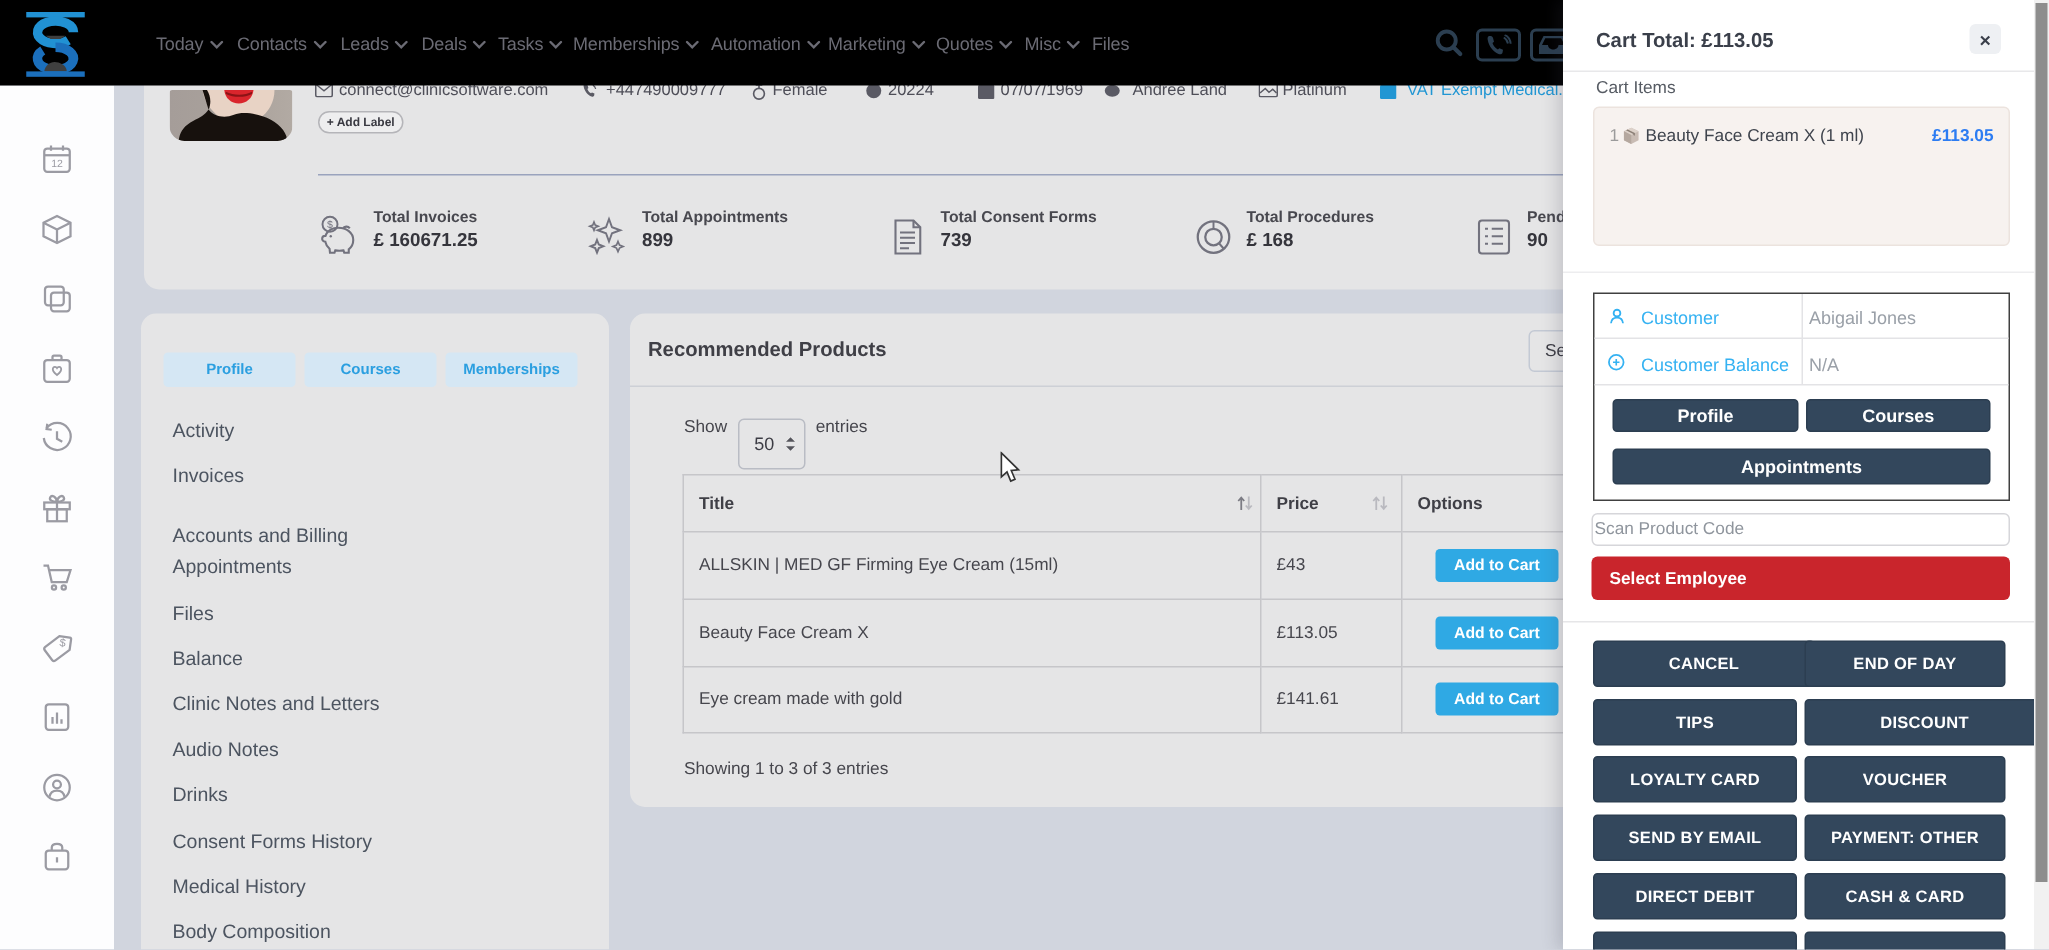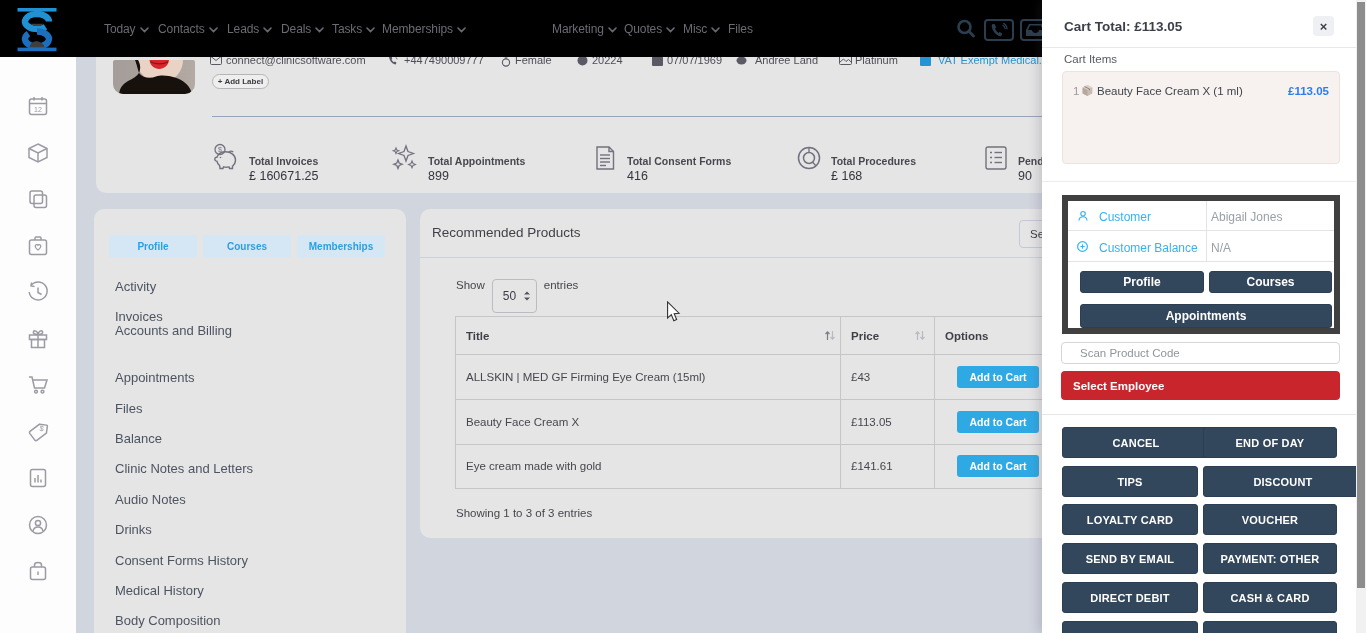--- a/index.html
+++ b/index.html
@@ -21,33 +21,33 @@
   
   #profilecard { left:96px; top:45px; width:1254px; height:148px; }
   #photo { position:absolute; left:17px; top:15px; width:82px; height:34px; border-radius:2px 2px 10px 10px; overflow:hidden; }
   .cinfo { position:absolute; top:8px; height:14px; display:flex; align-items:center; gap:4px;
            font-size:11px; color:#4e4e58; }
   .addlabel { position:absolute; left:116px; top:29px; width:57px; height:15px; border:1px solid #b5b5b9;
               border-radius:8px; background:#eeeeef; font-size:8px; font-weight:bold; color:#3a3a42;
               display:flex; align-items:center; justify-content:center; }
   #pdivider { position:absolute; left:116px; top:71px; right:10px; height:1px; background:#9aa3bd; }
   .stat { position:absolute; top:92px; }
-  .stat .lab { font-size:10.5px; font-weight:bold; color:#48484f; line-height:13px; margin-top:18px;}
-  .stat .val { font-size:12.5px; font-weight:normal; color:#35353c; line-height:16px; }
+  .stat .lab { font-size:10.5px; font-weight:bold; color:#48484f; line-height:13px; margin-top:2px;}
+  .stat .val { font-size:12.5px; font-weight:bold; color:#35353c; line-height:16px; }
 
   
   #leftcard { left:94px; top:209px; width:312px; height:424px; border-radius:10px 10px 0 0; }
   .tab { position:absolute; top:26px; width:88px; height:23px; background:#d5e7f4; border-radius:3px;
          color:#2b9fe0; font-size:10px; font-weight:bold; display:flex; align-items:center; justify-content:center; }
   .litem { position:absolute; left:21px; font-size:13px; color:#4c5460; height:30.4px; display:flex; align-items:center; }
 
   
   #rpcard { left:420px; top:209px; width:930px; height:329px; }
   #rphead { position:absolute; left:0; top:0; width:100%; height:49px; border-bottom:1px solid #cdd0d6; }
-  #rptitle { position:absolute; left:12px; top:16px; font-size:13.5px; font-weight:normal; color:#3f3f46; }
+  #rptitle { position:absolute; left:12px; top:16px; font-size:13.5px; font-weight:bold; color:#3f3f46; }
   #selbtn { position:absolute; left:599px; top:11px; width:110px; height:28px; border:1px solid #c3c9d4; border-radius:4px;
             font-size:11.5px; color:#3c3c44; display:flex; align-items:center; padding-left:10px; }
   .showrow { position:absolute; left:36px; top:70px; font-size:11.5px; color:#45454c; display:flex; align-items:flex-start; }
   #showsel { width:45px; height:34px; border:1px solid #b9bcc4; border-radius:4px; margin:0 7px;
              font-size:12px; color:#3c3c44; display:flex; align-items:center; justify-content:space-between; padding:0 5px 0 10px; }
   table.rp { position:absolute; left:35px; top:107px; border-collapse:collapse; width:875px; table-layout:fixed; }
   table.rp th, table.rp td { border:1px solid #c6c6c9; font-weight:normal; text-align:left; padding:0 10px; }
   table.rp th { height:38px; font-size:11.5px; font-weight:bold; color:#3f3f46; position:relative; }
   table.rp td { height:44.8px; font-size:11.5px; color:#46464d; }
   .atc { margin-left:12px; width:82px; height:22px; background:#2fa9e4; border-radius:3px; color:#fff; font-size:10.5px; font-weight:bold;
@@ -168,21 +168,21 @@
   <svg class="abs" style="left:492px;top:96px" width="34" height="34" viewBox="0 0 34 34" fill="none" stroke="#72727e" stroke-width="1.4">
     <path d="M9 6 L21 6 L25.5 10.5 L25.5 28 L9 28 Z"></path>
       <path d="M21 6 L21 10.5 L25.5 10.5"></path>
     <line x1="12" y1="14" x2="22" y2="14"></line>
       <line x1="12" y1="17.5" x2="22" y2="17.5"></line>
       <line x1="12" y1="21" x2="22" y2="21"></line>
       <line x1="12" y1="24.5" x2="18" y2="24.5"></line>
   </svg>
   <div class="stat" style="left:531px">
       <div class="lab">Total Consent Forms</div>
-      <div class="val">416</div>
+      <div class="val">739</div>
     </div>
   <svg class="abs" style="left:696px;top:96px" width="34" height="34" viewBox="0 0 34 34" fill="none" stroke="#72727e" stroke-width="1.5">
     <circle cx="17" cy="17" r="10.5"></circle>
       <circle cx="17" cy="17" r="5.5"></circle>
     <path d="M17 6.5 L17 11.5 M24 25 L20.5 21" stroke-width="1.3"></path>
   </svg>
   <div class="stat" style="left:735px">
       <div class="lab">Total Procedures</div>
       <div class="val">£ 168</div>
     </div>
@@ -199,21 +199,21 @@
       <div class="lab">Pendin</div>
       <div class="val">90</div>
     </div>
 </div>
 <div class="card" id="leftcard">
   <div class="tab" style="left:15px">Profile</div>
   <div class="tab" style="left:109px">Courses</div>
   <div class="tab" style="left:203px">Memberships</div>
   <div class="litem" style="top:62px">Activity</div>
   <div class="litem" style="top:92px">Invoices</div>
-  <div class="litem" style="top:106px">Accounts and Billing</div>
+  <div class="litem" style="top:132px">Accounts and Billing</div>
   <div class="litem" style="top:153px">Appointments</div>
   <div class="litem" style="top:184px">Files</div>
   <div class="litem" style="top:214px">Balance</div>
   <div class="litem" style="top:244px">Clinic Notes and Letters</div>
   <div class="litem" style="top:275px">Audio Notes</div>
   <div class="litem" style="top:305px">Drinks</div>
   <div class="litem" style="top:336px">Consent Forms History</div>
   <div class="litem" style="top:366px">Medical History</div>
   <div class="litem" style="top:396px">Body Composition</div>
 </div>
@@ -293,20 +293,23 @@
       </svg></span>
   <span class="navitem" style="left:281px">Deals<svg width="9" height="6" viewBox="0 0 9 6">
         <path d="M1 1 L4.5 4.5 L8 1" stroke="#6b6b74" stroke-width="1.6" fill="none" stroke-linecap="round"></path>
       </svg></span>
   <span class="navitem" style="left:332px">Tasks<svg width="9" height="6" viewBox="0 0 9 6">
         <path d="M1 1 L4.5 4.5 L8 1" stroke="#6b6b74" stroke-width="1.6" fill="none" stroke-linecap="round"></path>
       </svg></span>
   <span class="navitem" style="left:382px">Memberships<svg width="9" height="6" viewBox="0 0 9 6">
         <path d="M1 1 L4.5 4.5 L8 1" stroke="#6b6b74" stroke-width="1.6" fill="none" stroke-linecap="round"></path>
       </svg></span>
+  <span class="navitem" style="left:474px">Automation<svg width="9" height="6" viewBox="0 0 9 6">
+        <path d="M1 1 L4.5 4.5 L8 1" stroke="#6b6b74" stroke-width="1.6" fill="none" stroke-linecap="round"></path>
+      </svg></span>
   <span class="navitem" style="left:552px">Marketing<svg width="9" height="6" viewBox="0 0 9 6">
         <path d="M1 1 L4.5 4.5 L8 1" stroke="#6b6b74" stroke-width="1.6" fill="none" stroke-linecap="round"></path>
       </svg></span>
   <span class="navitem" style="left:624px">Quotes<svg width="9" height="6" viewBox="0 0 9 6">
         <path d="M1 1 L4.5 4.5 L8 1" stroke="#6b6b74" stroke-width="1.6" fill="none" stroke-linecap="round"></path>
       </svg></span>
   <span class="navitem" style="left:683px">Misc<svg width="9" height="6" viewBox="0 0 9 6">
         <path d="M1 1 L4.5 4.5 L8 1" stroke="#6b6b74" stroke-width="1.6" fill="none" stroke-linecap="round"></path>
       </svg></span>
   <span class="navitem" style="left:728px">Files</span>
@@ -398,42 +401,42 @@
         <path d="M12 2 L21 6.5 L21 17.5 L12 22 L3 17.5 L3 6.5 Z" fill="#c9bcb4"></path>
         <path d="M3 6.5 L12 11 L21 6.5 L12 2 Z" fill="#ddd2ca"></path>
         <path d="M12 11 L12 22 L3 17.5 L3 6.5 Z" fill="#b5a89f"></path>
         <path d="M7.5 4.2 L16.5 8.7 L16.5 12 L14.5 11 L14.5 9.7 L5.5 5.2 Z" fill="#8d8178"></path>
       </svg>
     <span class="abs" style="left:34px;top:13px;font-size:11.5px;color:#3f444d">Beauty Face Cream X (1 ml)</span>
     <span class="abs" style="right:10px;top:13px;font-size:11.5px;font-weight:bold;color:#2c7cf2">£113.05</span>
   </div>
   <div class="abs" style="left:0;top:181px;width:100%;height:1px;background:#ededef"></div>
 
-  <div class="abs" style="left:20px;top:195px;width:278px;height:139px;border:6px solid #404040">
+  <div class="abs" style="left:20px;top:195px;width:278px;height:139px;border:1px solid #404040">
     <div class="abs" style="left:138px;top:0;width:1px;height:60px;background:#e3e3e6"></div>
     <div class="abs" style="left:0;top:29px;width:100%;height:1px;background:#e3e3e6"></div>
     <div class="abs" style="left:0;top:60px;width:100%;height:1px;background:#e3e3e6"></div>
     <svg class="abs" style="left:9px;top:9px" width="12" height="12" viewBox="0 0 24 24" fill="none" stroke="#35b2f2" stroke-width="2.4">
         <circle cx="12" cy="7.5" r="4.5"></circle>
         <path d="M4 21 C4.5 15.8 8 13.5 12 13.5 C16 13.5 19.5 15.8 20 21"></path>
       </svg>
     <span class="abs" style="left:31px;top:9px;font-size:12px;color:#35b2f2">Customer</span>
     <span class="abs" style="left:143px;top:9px;font-size:12px;color:#9aa0a8">Abigail Jones</span>
     <svg class="abs" style="left:8px;top:39px" width="13" height="13" viewBox="0 0 24 24" fill="none" stroke="#35b2f2" stroke-width="2.2">
         <circle cx="12" cy="12" r="9"></circle>
         <path d="M8 12 L16 12 M12 8 L12 16" stroke-width="2"></path>
       </svg>
     <span class="abs" style="left:31px;top:40px;font-size:12px;color:#35b2f2">Customer Balance</span>
     <span class="abs" style="left:143px;top:40px;font-size:12px;color:#9aa0a8">N/A</span>
     <div class="cbtn" style="left:12px;top:70px;width:124px;height:22px;font-size:12px">Profile</div>
     <div class="cbtn" style="left:141px;top:70px;width:123px;height:22px;font-size:12px">Courses</div>
     <div class="cbtn" style="left:12px;top:103px;width:252px;height:24px;font-size:12px">Appointments</div>
   </div>
 
-  <div class="abs" style="left:19px;top:342px;width:279px;height:22px;background:#fff;border:1px solid #d6d6da;border-radius:4px;font-size:11.5px;color:#8f959d;display:flex;align-items:center;padding-left:18px">Scan Product Code</div>
+  <div class="abs" style="left:19px;top:342px;width:279px;height:22px;background:#fff;border:1px solid #d6d6da;border-radius:4px;font-size:11.5px;color:#8f959d;display:flex;align-items:center;padding-left:1px">Scan Product Code</div>
   <div class="abs" style="left:19px;top:371px;width:279px;height:29px;background:#c9252c;border-radius:4px;font-size:11.5px;font-weight:bold;color:#fff;display:flex;align-items:center;padding-left:12px">Select Employee</div>
   <div class="abs" style="left:0;top:414px;width:100%;height:1px;background:#e6e6e8"></div>
 
   <div class="cbtn" style="left:20px;top:427px;width:148px;height:31px;font-size:11px;letter-spacing:.2px">CANCEL</div>
   <div class="cbtn" style="left:161px;top:427px;width:134px;height:31px;font-size:11px;letter-spacing:.2px">END OF DAY</div>
   <div class="cbtn" style="left:20px;top:466px;width:136px;height:31px;font-size:11px;letter-spacing:.2px">TIPS</div>
   <div class="cbtn" style="left:161px;top:466px;width:160px;height:31px;font-size:11px;letter-spacing:.2px">DISCOUNT</div>
   <div class="cbtn" style="left:20px;top:504px;width:136px;height:31px;font-size:11px;letter-spacing:.2px">LOYALTY CARD</div>
   <div class="cbtn" style="left:161px;top:504px;width:134px;height:31px;font-size:11px;letter-spacing:.2px">VOUCHER</div>
   <div class="cbtn" style="left:161px;top:543px;width:134px;height:31px;font-size:11px;letter-spacing:.2px">PAYMENT: OTHER</div>

